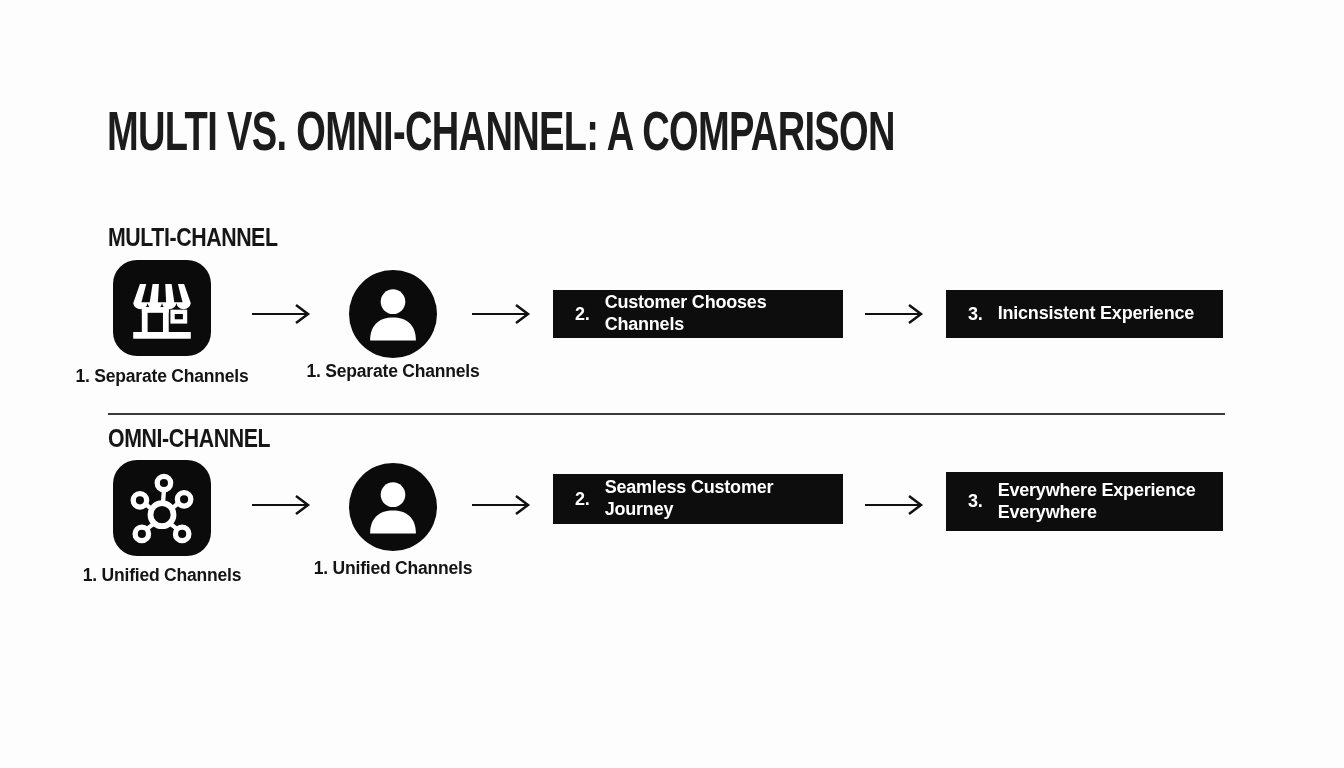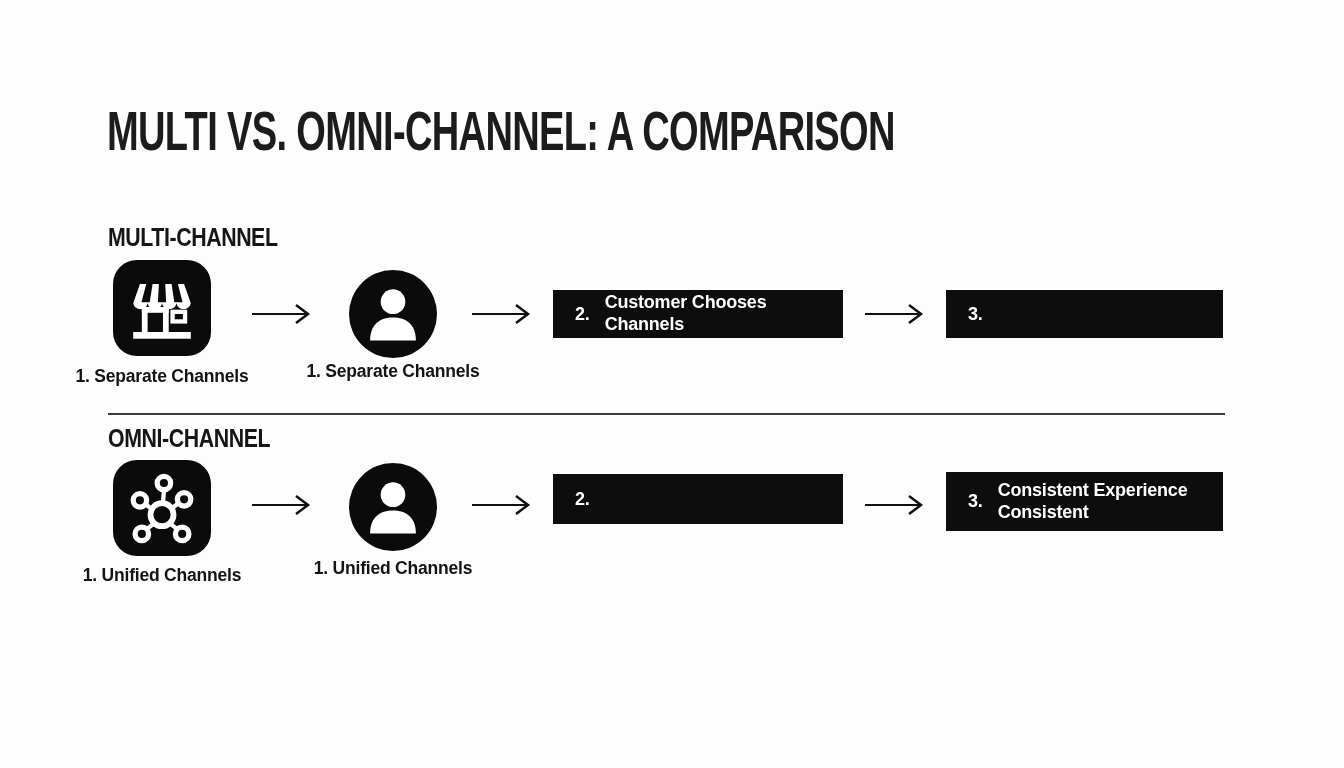--- a/index.html
+++ b/index.html
@@ -135,20 +135,21 @@
 
   <div class="flow-arrow" id="m-arrow-3">
     <svg width="64" height="24" viewBox="0 0 64 24">
         <line x1="1" y1="12" x2="55" y2="12" stroke="#111" stroke-width="2"></line>
         <polyline points="45,3 57,12 45,21" fill="none" stroke="#111" stroke-width="2.5"></polyline>
       </svg>
   </div>
 
   <div class="step-box" id="multi-step3">
     <span class="num">3.</span>
+    <span class="lbl">Inicnsistent Experience</span>
   </div>
 
   <div class="divider"></div>
 
   <div class="section-header" id="omni-header">OMNI-CHANNEL</div>
 
   <div class="sq-icon" id="omni-network-icon">
     <svg width="98" height="96" viewBox="0 0 100 100">
       <circle cx="50" cy="57" r="12" fill="none" stroke="#ffffff" stroke-width="6"></circle>
       <circle cx="52" cy="24" r="7" fill="none" stroke="#ffffff" stroke-width="5.5"></circle>
@@ -182,27 +183,28 @@
 
   <div class="flow-arrow" id="o-arrow-2">
     <svg width="64" height="24" viewBox="0 0 64 24">
         <line x1="1" y1="12" x2="55" y2="12" stroke="#111" stroke-width="2"></line>
         <polyline points="45,3 57,12 45,21" fill="none" stroke="#111" stroke-width="2.5"></polyline>
       </svg>
   </div>
 
   <div class="step-box" id="omni-step2">
     <span class="num">2.</span>
+    <span class="lbl">Seamless Customer Journey</span>
   </div>
 
   <div class="flow-arrow" id="o-arrow-3">
     <svg width="64" height="24" viewBox="0 0 64 24">
         <line x1="1" y1="12" x2="55" y2="12" stroke="#111" stroke-width="2"></line>
         <polyline points="45,3 57,12 45,21" fill="none" stroke="#111" stroke-width="2.5"></polyline>
       </svg>
   </div>
 
   <div class="step-box" id="omni-step3">
     <span class="num">3.</span>
-    <span class="lbl">Consistent Experience Consistent</span>
+    <span class="lbl">Everywhere Experience Everywhere</span>
   </div>
 
 </div>
 
 </body></html>

